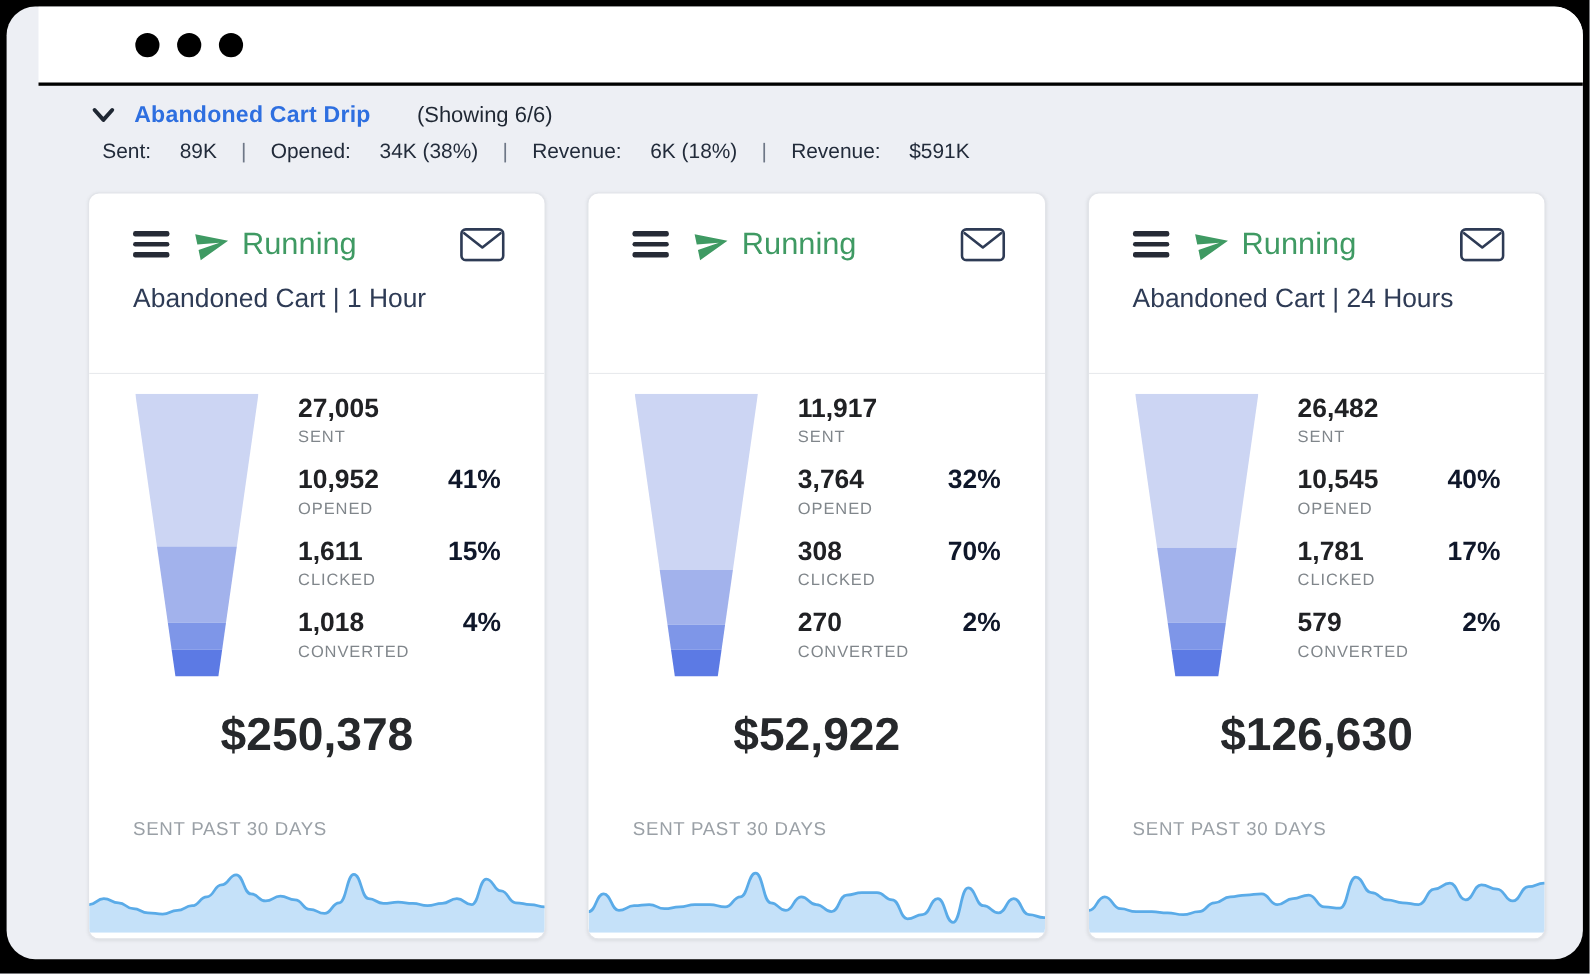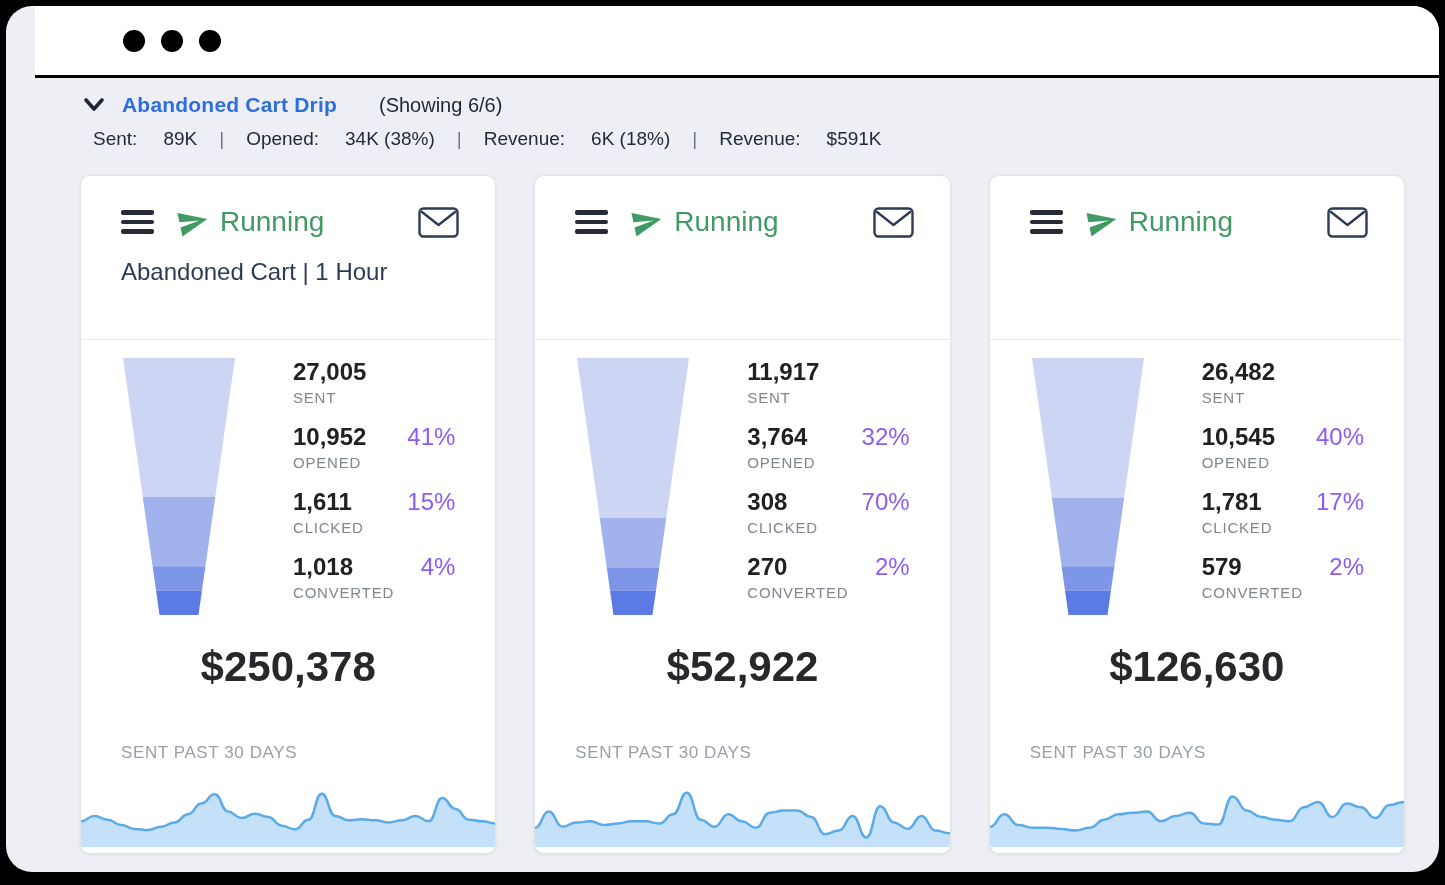--- a/index.html
+++ b/index.html
@@ -44,25 +44,25 @@
   .hamburger span { width:33px; height:4.5px; border-radius:2px; background:#262b36; }
   .status { display:flex; align-items:center; gap:10px; margin-left:22px;justify-content:center; }
   .status-text { color:#3f9a63; font-size:28px; font-weight:500; }
   .envelope-btn { margin-left:auto; background:none; border:none; cursor:pointer; padding:0; display:flex; }
   .card-title { margin-top:12px; color:#2e3b55; font-size:24px; line-height:36px; font-weight:400; }
 
   .card-divider { height:1px; background:#e8eaed; flex:0 0 auto; }
 
   .card-body { display:flex; padding:18px 40px 0 42px; flex:0 0 auto; }
   .funnel-wrap { flex:0 0 112px; }
-  .metrics { flex:1; margin-left:58px; }
+  .metrics { flex:1; margin-left:36px; }
   .metric-row { display:flex; justify-content:space-between; height:65px; }
   .metric-num { font-size:24px; font-weight:600; color:#202124; line-height:28px; }
   .metric-lbl { font-size:15px; color:#80868b; letter-spacing:.8px; margin-top:3px; }
-  .metric-pct { font-size:24px; font-weight:400; color:#8b5cf6; line-height:28px; }
+  .metric-pct { font-size:24px; font-weight:700; color:#0f172a; line-height:28px; }
 
   .revenue { text-align:center; font-size:42px; font-weight:600; color:#26282b; margin-top:24px; height:56px; }
 
   .spark-label { margin:44px 0 0 40px; color:#9aa0a6; font-size:17px; letter-spacing:.6px; }
   .spark-wrap { margin-top:22px; height:62px; }
   .spark-wrap svg { display:block; }
 </style>
 </head>
 <body>
 
@@ -270,20 +270,21 @@
           </svg>
           <span class="status-text">Running</span>
         </span>
         <button class="envelope-btn">
           <svg width="41" height="31" viewBox="0 0 41 31">
             <rect x="1.5" y="1.5" width="38" height="28" rx="4" fill="none" stroke="#2e3b55" stroke-width="2.4"></rect>
             <polyline points="4,5 20.5,18 37,5" fill="none" stroke="#2e3b55" stroke-width="2.4" stroke-linejoin="round" stroke-linecap="round"></polyline>
           </svg>
         </button>
       </div>
+      <div class="card-title">Abandoned Cart | 24 Hours</div>
     </div>
     <div class="card-divider"></div>
     <div class="card-body">
       <div class="funnel-wrap">
         <svg class="funnel-svg" width="112" height="257" viewBox="0 0 112 257">
                 <polygon points="0,0 112,0 92.1075,140.065 19.892500000000002,140.065" fill="#ccd5f3"></polygon>
                 <polygon points="19.892500000000002,140.065 92.1075,140.065 82.435,208.17000000000002 29.565,208.17000000000002" fill="#a2b2ec"></polygon>
                 <polygon points="29.565,208.17000000000002 82.435,208.17000000000002 78.9675,232.585 33.0325,232.585" fill="#7e96e8"></polygon>
                 <polygon points="33.0325,232.585 78.9675,232.585 75.5,257 36.5,257" fill="#5c7ae4"></polygon>
               </svg>

